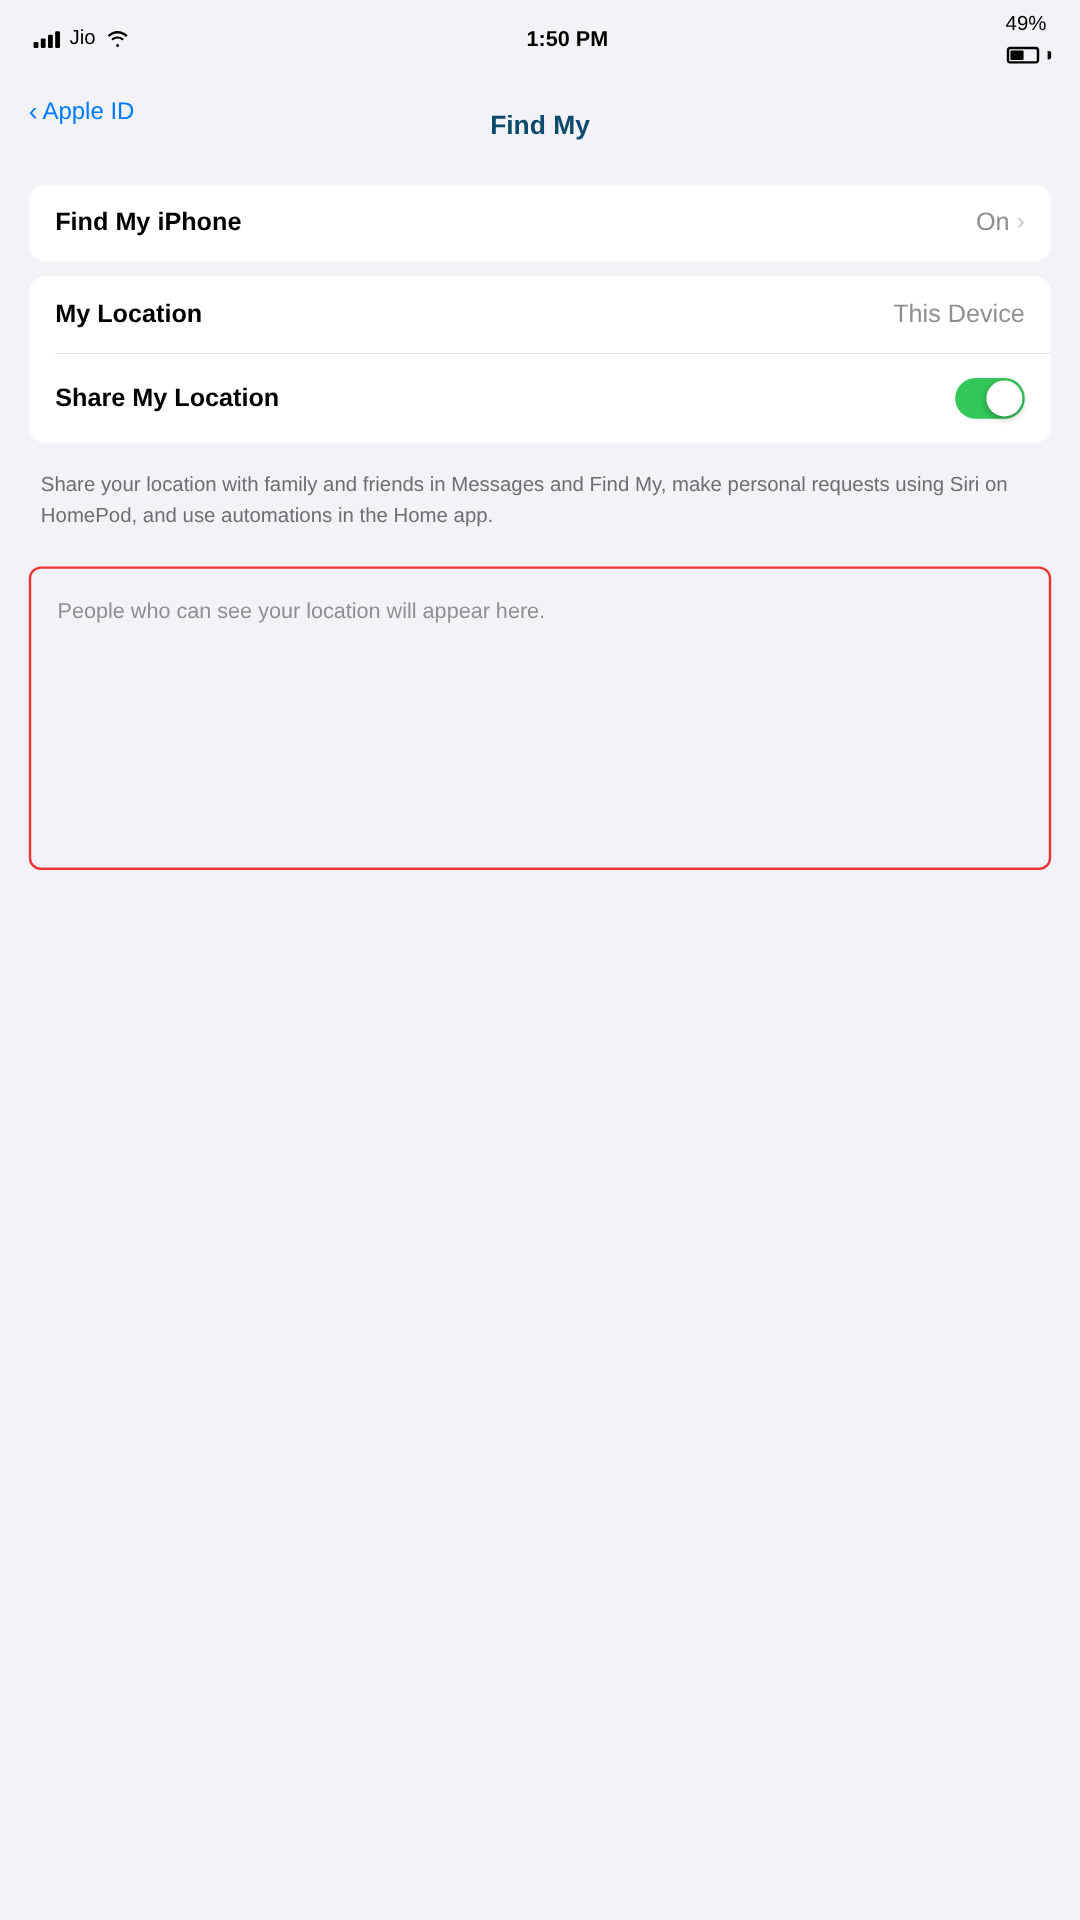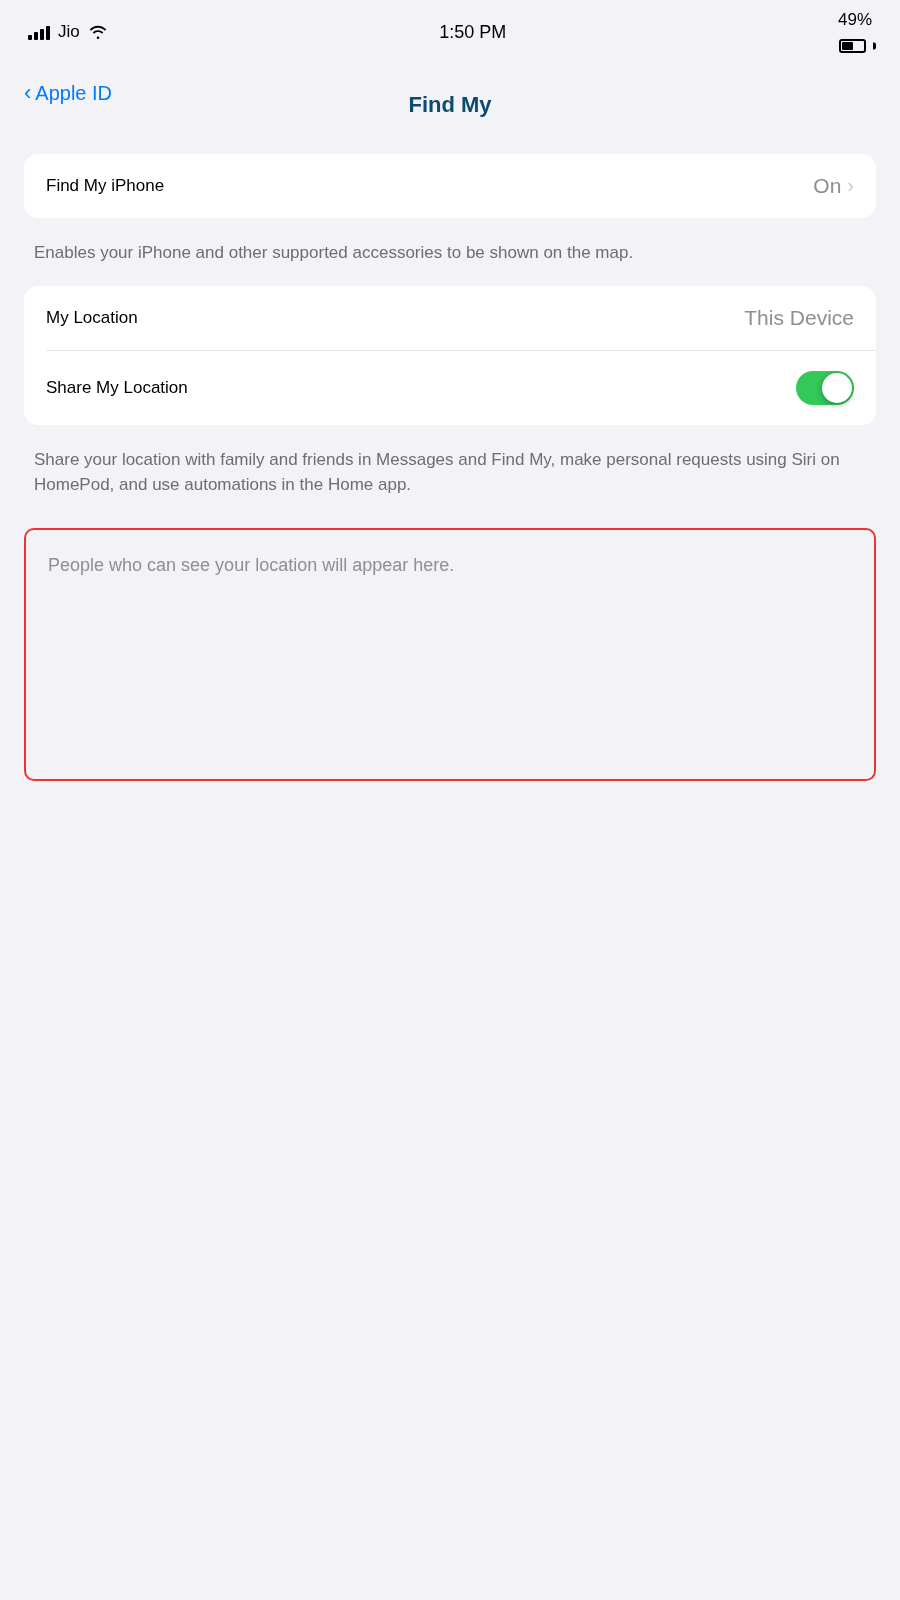--- a/index.html
+++ b/index.html
@@ -60,21 +60,21 @@
     .wifi-icon {
       width: 20px;
       height: 16px;
       display: inline-flex;
       align-items: center;
       justify-content: center;
     }
 
     .status-center {
       font-size: 18px;
-      font-weight: 400;
+      font-weight: 700;
       color: #000;
     }
 
     .status-right {
       display: flex;
       align-items: center;
       gap: 8px;
       flex-direction: column;
     }
 
@@ -176,22 +176,22 @@
     }
 
     .card-row {
       display: flex;
       align-items: center;
       justify-content: space-between;
       padding: 20px 22px;
     }
 
     .card-row-label {
-      font-size: 17px;
-      font-weight: 400;
+      font-size: 21px;
+      font-weight: 700;
       color: #000;
     }
 
     .card-row-right {
       display: flex;
       gap: 6px;
       color: #8e8e93;
       font-size: 21px;
     }
 
@@ -295,21 +295,20 @@
   <div class="card">
     <div class="card-row">
       <span class="card-row-label">Find My iPhone</span>
       <div class="card-row-right">
         <span>On</span>
         <span class="chevron">›</span>
       </div>
     </div>
   </div>
 
-  <p class="desc-text">Enables your iPhone and other supported accessories to be shown on the map.</p>
 
   <div class="card">
 
     <div class="card-row">
       <span class="card-row-label">My Location</span>
       <div class="card-row-right">
         <span>This Device</span>
       </div>
     </div>
     <div class="divider"></div>

